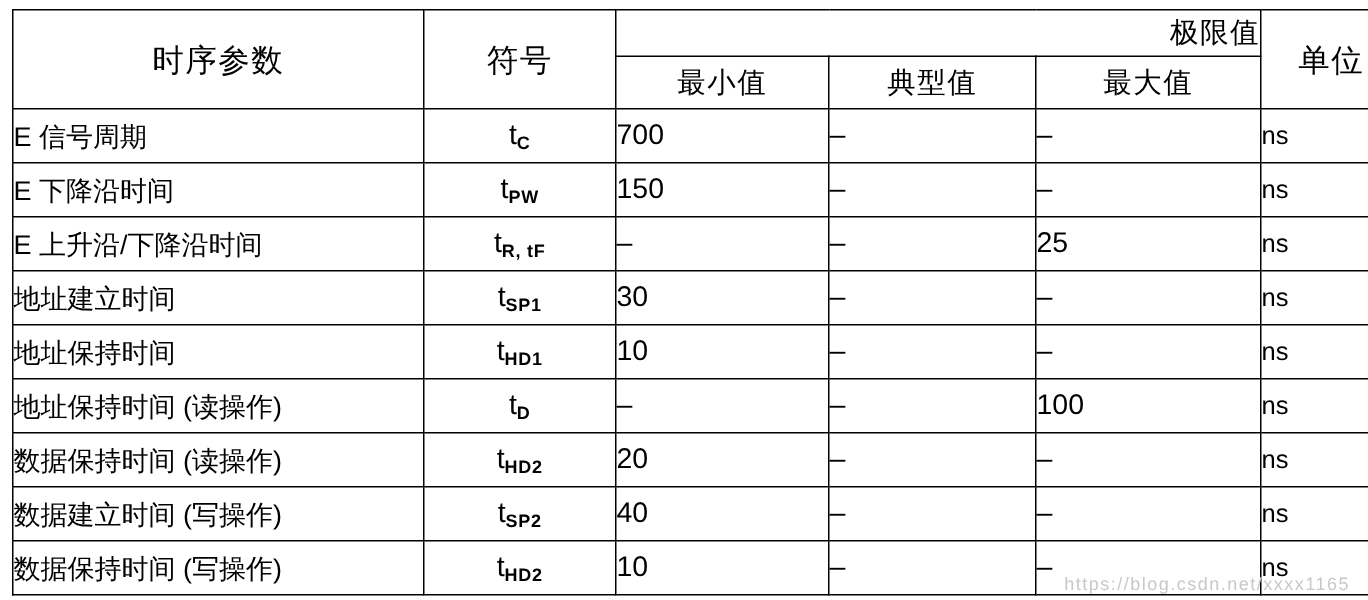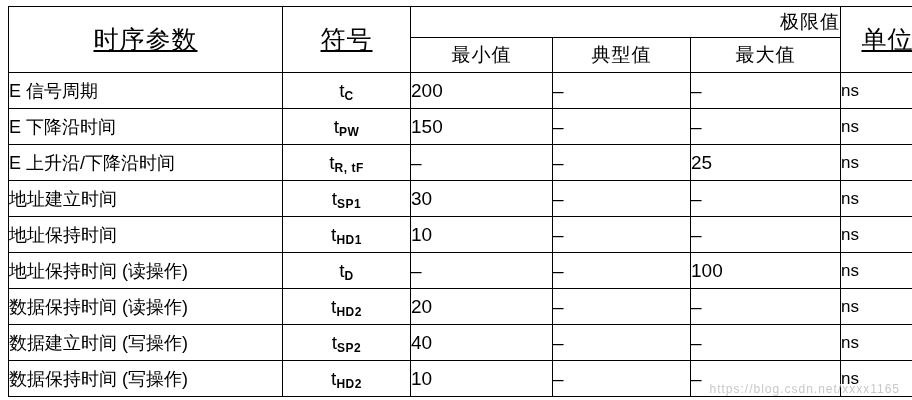--- a/index.html
+++ b/index.html
@@ -37,24 +37,23 @@
   col.c-param { width: 274px; }
   col.c-sym   { width: 128px; }
   col.c-min   { width: 142px; }
   col.c-typ   { width: 138px; }
   col.c-max   { width: 150px; }
   col.c-unit  { width: 94px; }
 
   .hdr-tall {
     height: 64px;
     text-align: center;
-    font-size: 25px;
-    font-weight: bold;
-    letter-spacing: 1px;
-    text-decoration: underline;
+    font-size: 21px;
+    font-weight: bold;
+    letter-spacing: 1px;
   }
   .hdr-group {
     height: 30px;
     text-align: right;
     font-size: 19px;
     font-weight: bold;
     letter-spacing: 1px;
   }
   .hdr-sub {
     height: 34px;
@@ -135,21 +134,21 @@
         <td class="hdr-sub">最小值</td>
         <td class="hdr-sub">典型值</td>
         <td class="hdr-sub">最大值</td>
       </tr>
     </thead>
     <tbody>
 
       <tr class="data-row">
         <td class="cell-param">E 信号周期</td>
         <td class="cell-sym"><span>t</span><sub>C</sub></td>
-        <td class="cell-val">200</td>
+        <td class="cell-val">700</td>
         <td class="cell-val">–</td>
         <td class="cell-val">–</td>
         <td class="cell-unit">ns</td>
       </tr>
 
       <tr class="data-row">
         <td class="cell-param">E 下降沿时间</td>
         <td class="cell-sym"><span>t</span><sub>PW</sub></td>
         <td class="cell-val">150</td>
         <td class="cell-val">–</td>

